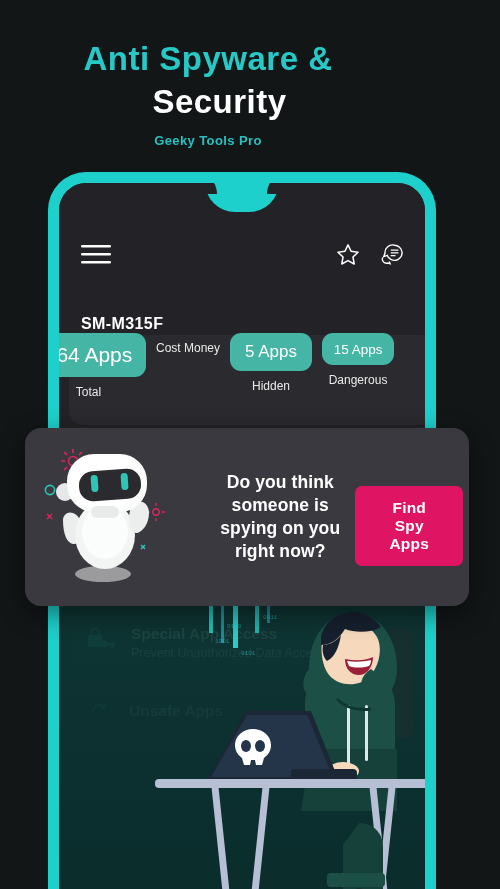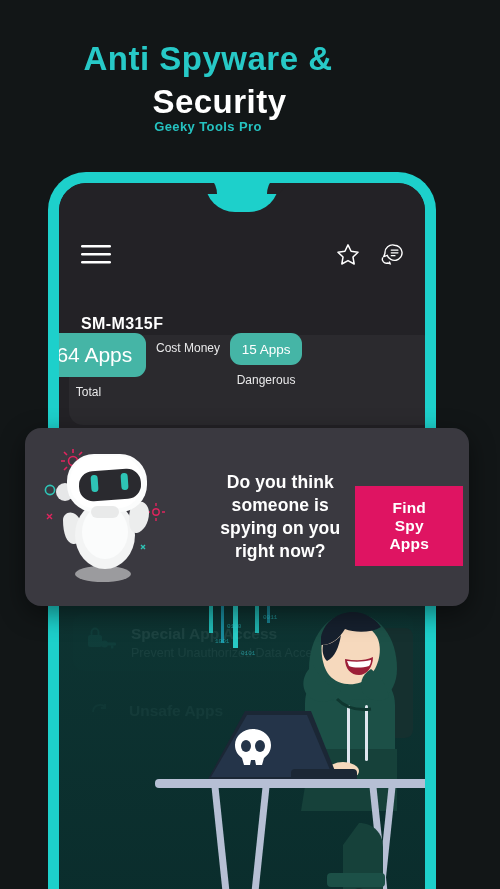--- a/index.html
+++ b/index.html
@@ -16,21 +16,21 @@
   .promo-header{position:absolute;top:0;left:0;width:416px;height:172px;text-align:center;z-index:40;}
   .promo-line1{
     font-size:33px;font-weight:700;color:#27c9c7;letter-spacing:.5px;
     margin-top:42px;line-height:1.05;
   }
   .promo-line2{
     font-size:33px;font-weight:700;color:#ffffff;letter-spacing:.5px;
     margin-top:8px;line-height:1.05;padding-left:23px;
   }
   .promo-sub{
-    font-size:13px;font-weight:700;color:#25c2c0;letter-spacing:.4px;
+    font-size:13px;font-weight:700;color:#25c2c0;letter-spacing:.4px;margin-top:14px;
   }
 
   
   .phone{
     position:absolute;left:48px;top:172px;width:388px;height:760px;
     border:11px solid #1dd0cb;border-bottom:none;
     border-radius:38px 38px 0 0;
     background:#232226;
     overflow:hidden;
     z-index:10;
@@ -140,21 +140,21 @@
     box-shadow:0 8px 26px rgba(0,0,0,.45);
   }
   .dialog-art{width:180px;height:100%;position:relative;flex:0 0 180px;}
   .dialog-body{flex:1;display:flex;align-items:center;}
   .dialog-text{
     color:#ffffff;font-size:17.5px;font-weight:700;line-height:1.32;text-align:center;
     letter-spacing:.1px;
   }
   .cta{
     margin-top:18px;background:#df1462;color:#ffffff;border:none;
-    border-radius:0;padding:13px 34px;font-size:15.5px;font-weight:700;
+    border-radius:7px;padding:13px 34px;font-size:15.5px;font-weight:700;
     font-family:"Liberation Sans", sans-serif;cursor:pointer;letter-spacing:.2px;
   }
 </style>
 </head>
 <body>
 
 <div class="screenshot">
 
   <div class="promo-header">
     <div class="promo-line1">Anti Spyware &amp;</div>
@@ -196,20 +196,24 @@
       <div class="device-name">SM-M315F</div>
 
       <div class="stats-card"></div>
       <div class="stats-row">
         <div class="stat stat-0">
           <div class="chip">464 Apps</div>
           <div class="stat-label">Total</div>
         </div>
         <div class="stat stat-1">
           <div class="stat-label">Cost Money</div>
+        </div>
+        <div class="stat stat-2">
+          <div class="chip">5 Apps</div>
+          <div class="stat-label">Hidden</div>
         </div>
         <div class="stat stat-3">
           <div class="chip">15 Apps</div>
           <div class="stat-label">Dangerous</div>
         </div>
       </div>
 
       <div class="features">
 
         <div class="feature-banner">

